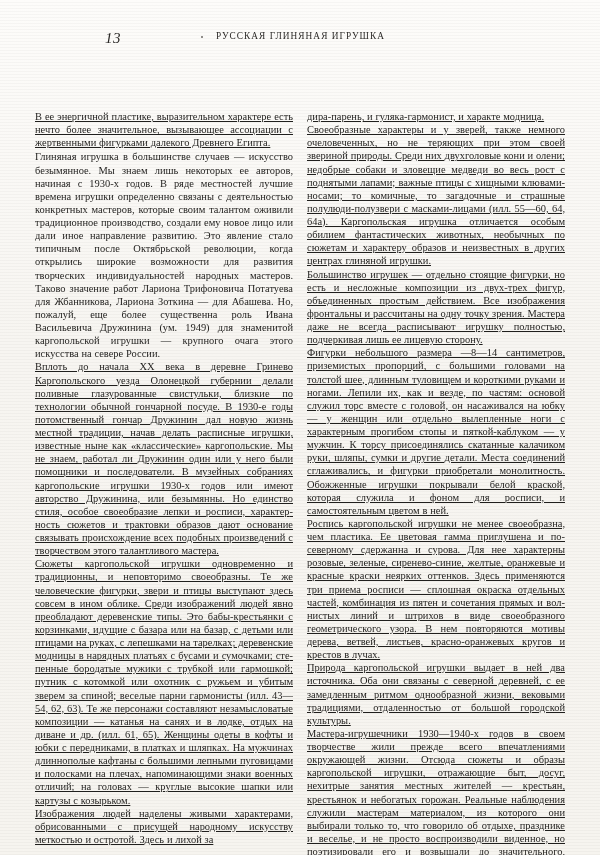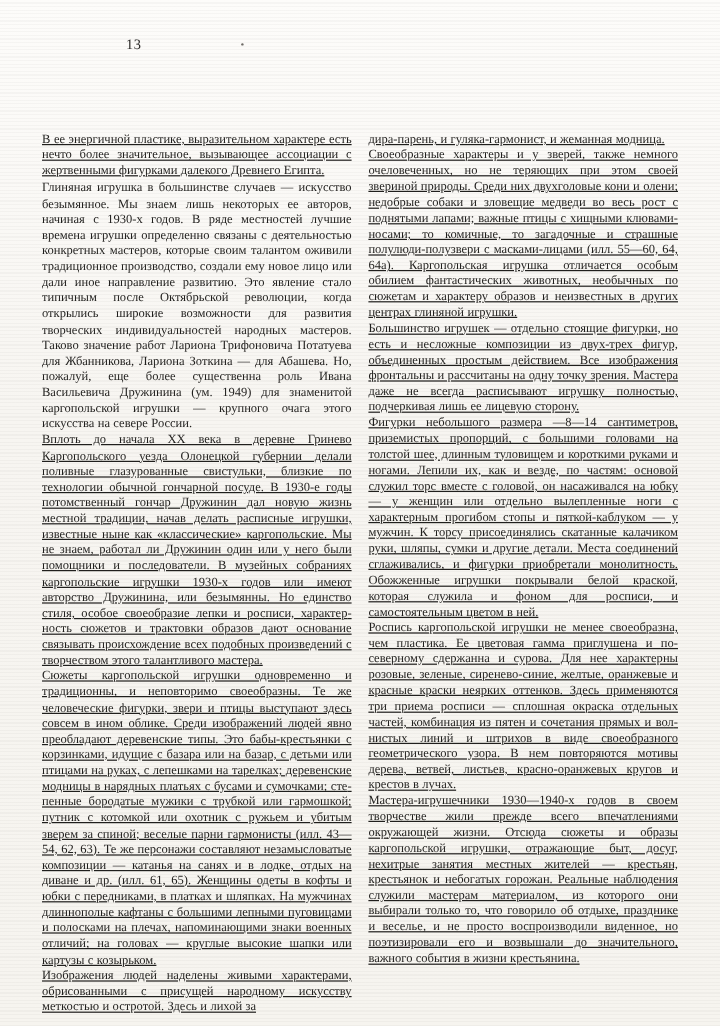--- a/index.html
+++ b/index.html
@@ -29,21 +29,22 @@
     left: 35px;
     right: 34px;
     top: 30px;
     height: 16px;
   }
 
   .folio {
     position: absolute;
     left: 70px;
     top: 0;
-    font-size: 12px;
+    font-style: italic;
+    font-size: 15px;
     letter-spacing: 0.4px;
     color: #2a2826;
   }
 
   .head-dot {
     position: absolute;
     left: 166px;
     top: 6px;
     width: 2px;
     height: 2px;
@@ -111,34 +112,36 @@
   }
 </style>
 </head>
 <body>
 
 <div class="page">
 
   <div class="running-head">
     <span class="folio">13</span>
     <span class="head-dot"></span>
+    <span class="head-title">РУССКАЯ ГЛИНЯНАЯ ИГРУШКА</span>
   </div>
 
   <div class="columns">
     <div class="col" id="col-left">
         <p class="tight">В ее энергичной пластике, выразительном харак­тере есть нечто более значительное, вызывающее ассоциации с жертвенными фигурками далекого Древнего Египта.</p>
         <p class="gap-before">Глиняная игрушка в большинстве случаев — ис­кусство безымянное. Мы знаем лишь некоторых ее авторов, начиная с 1930-х годов. В ряде мест­ностей лучшие времена игрушки определенно связаны с деятельностью конкретных мастеров, которые своим талантом оживили традиционное производство, создали ему новое лицо или дали иное направление развитию. Это явление стало типичным после Октябрьской революции, когда открылись широкие возможности для развития творческих индивидуальностей народных масте­ров. Таково значение работ Лариона Трифоно­вича Потатуева для Жбанникова, Лариона Зот­кина — для Абашева. Но, пожалуй, еще более су­щественна роль Ивана Васильевича Дружинина (ум. 1949) для знаменитой каргопольской иг­рушки — крупного очага этого искусства на се­вере России.</p>
         <p class="tight">Вплоть до начала XX века в деревне Гринево Каргопольского уезда Олонецкой губернии де­лали поливные глазурованные свистульки, близ­кие по технологии обычной гончарной посуде. В 1930-е годы потомственный гончар Дружинин дал новую жизнь местной традиции, начав делать расписные игрушки, известные ныне как «класси­ческие» каргопольские. Мы не знаем, работал ли Дружинин один или у него были помощники и последователи. В музейных собраниях каргополь­ские игрушки 1930-х годов или имеют авторство Дружинина, или безымянны. Но единство стиля, особое своеобразие лепки и росписи, характер­ность сюжетов и трактовки образов дают основа­ние связывать происхождение всех подобных про­изведений с творчеством этого талантливого ма­стера.</p>
         <p class="tight">Сюжеты каргопольской игрушки одновременно и традиционны, и неповторимо своеобразны. Те же человеческие фигурки, звери и птицы выступают здесь совсем в ином облике. Среди изображений людей явно преобладают деревенские типы. Это бабы-крестьянки с корзинками, идущие с базара или на базар, с детьми или птицами на руках, с лепешками на тарелках; деревенские модницы в нарядных платьях с бусами и сумочками; сте­пенные бородатые мужики с трубкой или гар­мошкой; путник с котомкой или охотник с ружьем и убитым зверем за спиной; веселые парни гар­монисты (илл. 43—54, 62, 63). Те же персонажи составляют незамысловатые композиции — ка­танья на санях и в лодке, отдых на диване и др. (илл. 61, 65). Женщины одеты в кофты и юбки с передниками, в платках и шляпках. На мужчинах длиннополые кафтаны с большими лепными пу­говицами и полосками на плечах, напоминающи­ми знаки военных отличий; на головах — круглые высокие шапки или картузы с козырьком.</p>
         <p class="tight">Изображения людей наделены живыми характе­рами, обрисованными с присущей народному ис­кусству меткостью и остротой. Здесь и лихой за­</p>
       </div>
     <div class="col" id="col-right">
-        <p class="tight">дира-парень, и гуляка-гармонист, и жеманная модница.</p>
+        <p class="tight">дира-парень, и гуляка-гармонист, и характе модница.</p>
         <p class="tight">Своеобразные характеры и у зверей, также не­много очеловеченных, но не теряющих при этом своей звериной природы. Среди них двухголовые кони и олени; недобрые собаки и зловещие мед­веди во весь рост с поднятыми лапами; важные птицы с хищными клювами-носами; то комичные, то загадочные и страшные полулюди-полузвери с масками-лицами (илл. 55—60, 64, 64а). Карго­польская игрушка отличается особым обилием фантастических животных, необычных по сюже­там и характеру образов и неизвестных в других центрах глиняной игрушки.</p>
         <p class="tight">Большинство игрушек — отдельно стоящие фи­гурки, но есть и несложные композиции из двух-трех фигур, объединенных простым действием. Все изображения фронтальны и рассчитаны на одну точку зрения. Мастера даже не всегда рас­писывают игрушку полностью, подчеркивая лишь ее лицевую сторону.</p>
         <p class="tight">Фигурки небольшого размера —8—14 сантимет­ров, приземистых пропорций, с большими голо­вами на толстой шее, длинным туловищем и ко­роткими руками и ногами. Лепили их, как и везде, по частям: основой служил торс вместе с головой, он насаживался на юбку — у женщин или отдельно вылепленные ноги с характерным прогибом стопы и пяткой-каблуком — у мужчин. К торсу присоединялись скатанные калачиком руки, шляпы, сумки и другие детали. Места со­единений сглаживались, и фигурки приобретали монолитность. Обожженные игрушки покрывали белой краской, которая служила и фоном для росписи, и самостоятельным цветом в ней.</p>
         <p class="tight">Роспись каргопольской игрушки не менее свое­образна, чем пластика. Ее цветовая гамма при­глушена и по-северному сдержанна и сурова. Для нее характерны розовые, зеленые, сиренево-си­ние, желтые, оранжевые и красные краски неяр­ких оттенков. Здесь применяются три приема росписи — сплошная окраска отдельных частей, комбинация из пятен и сочетания прямых и вол­нистых линий и штрихов в виде своеобразного геометрического узора. В нем повторяются мо­тивы дерева, ветвей, листьев, красно-оранжевых кругов и крестов в лучах.</p>
+        <p class="tight">Природа каргопольской игрушки выдает в ней два источника. Оба они связаны с северной де­ревней, с ее замедленным ритмом однообразной жизни, вековыми традициями, отдаленностью от большой городской культуры.</p>
         <p class="tight">Мастера-игрушечники 1930—1940-х годов в своем творчестве жили прежде всего впечатлениями окружающей жизни. Отсюда сюжеты и образы каргопольской игрушки, отражающие быт, досуг, нехитрые занятия местных жителей — крестьян, крестьянок и небогатых горожан. Реальные на­блюдения служили мастерам материалом, из ко­торого они выбирали только то, что говорило об отдыхе, празднике и веселье, и не просто воспро­изводили виденное, но поэтизировали его и воз­вышали до значительного, важного события в жизни крестьянина.</p>
       </div>
   </div>
 
   <div class="grain"></div>
 </div>
 
 </body></html>

